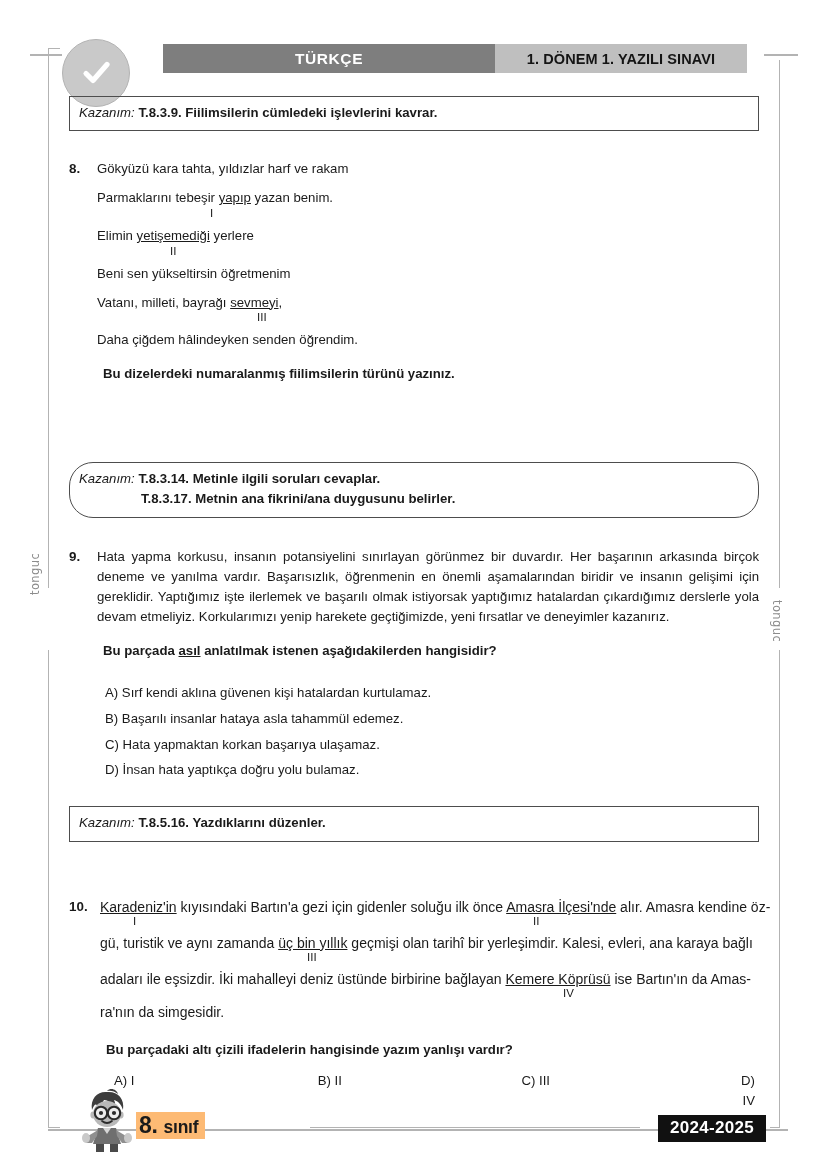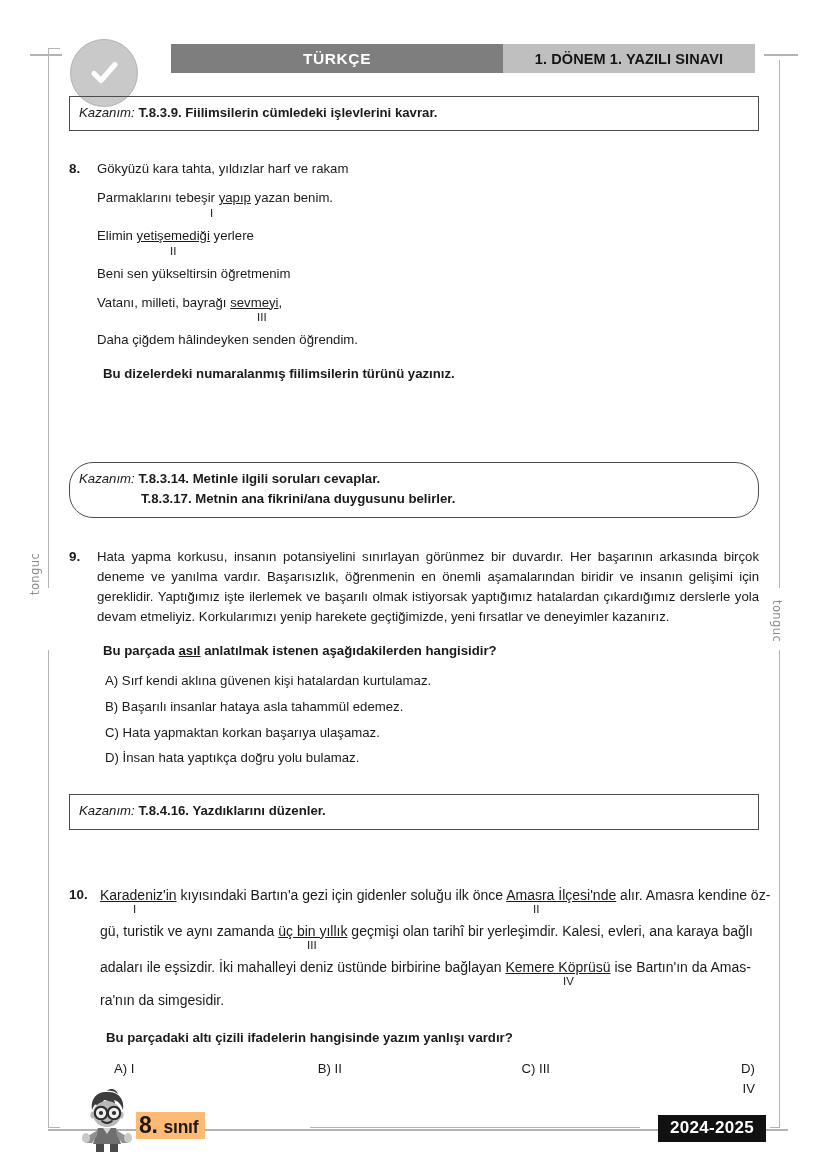--- a/index.html
+++ b/index.html
@@ -41,21 +41,21 @@
   
   .stub-line {
     position: absolute;
     background: #b3b3b3;
     height: 1.5px;
   }
 
   
   #header-row {
     position: absolute;
-    left: 48px;
+    left: 40px;
     top: 39px;
     width: 740px;
     height: 42px;
   }
   #check-circle {
     position: absolute;
     left: 22px;
     top: 0px;
     width: 68px;
     height: 68px;
@@ -182,21 +182,21 @@
   .underlined { text-decoration: underline; }
 
   .q-prompt {
     font-weight: bold;
     font-size: 13.2px;
     margin-top: 14px;
     padding-left: 6px;
   }
   .q-prompt .underlined { text-decoration: underline; }
 
-  .options { margin-top: 10px; }
+  .options { margin-top: 22px; }
   .option {
     font-size: 13.2px;
     line-height: 1.5;
     margin-bottom: 6px;
     padding-left: 8px;
   }
 
   .options-row {
     margin-top: 12px;
     display: flex;
@@ -376,21 +376,21 @@
         <div class="option">B) Başarılı insanlar hataya asla tahammül edemez.</div>
         <div class="option">C) Hata yapmaktan korkan başarıya ulaşamaz.</div>
         <div class="option">D) İnsan hata yaptıkça doğru yolu bulamaz.</div>
       </div>
     </div>
   </div>
 
   <div class="kazanim-box" style="margin-top:26px;">
     <div class="kazanim-line">
       <span class="kazanim-label">Kazanım:</span>
-      <span class="kazanim-code">T.8.4.16. Yazdıklarını düzenler.</span>
+      <span class="kazanim-code">T.8.5.16. Yazdıklarını düzenler.</span>
     </div>
   </div>
 
   <div class="question" style="margin-top:55px;">
     <div class="q-number">10.</div>
     <div class="q-body-tight">
 
       <div class="passage-wrap">
         <div class="passage-line"><span class="underlined">Karadeniz'in</span><span> kıyısındaki Bartın'a gezi için gidenler soluğu ilk önce </span><span class="underlined">Amasra İlçesi'nde</span><span> alır. Amasra kendine öz-</span></div>
         <div class="roman-row">

